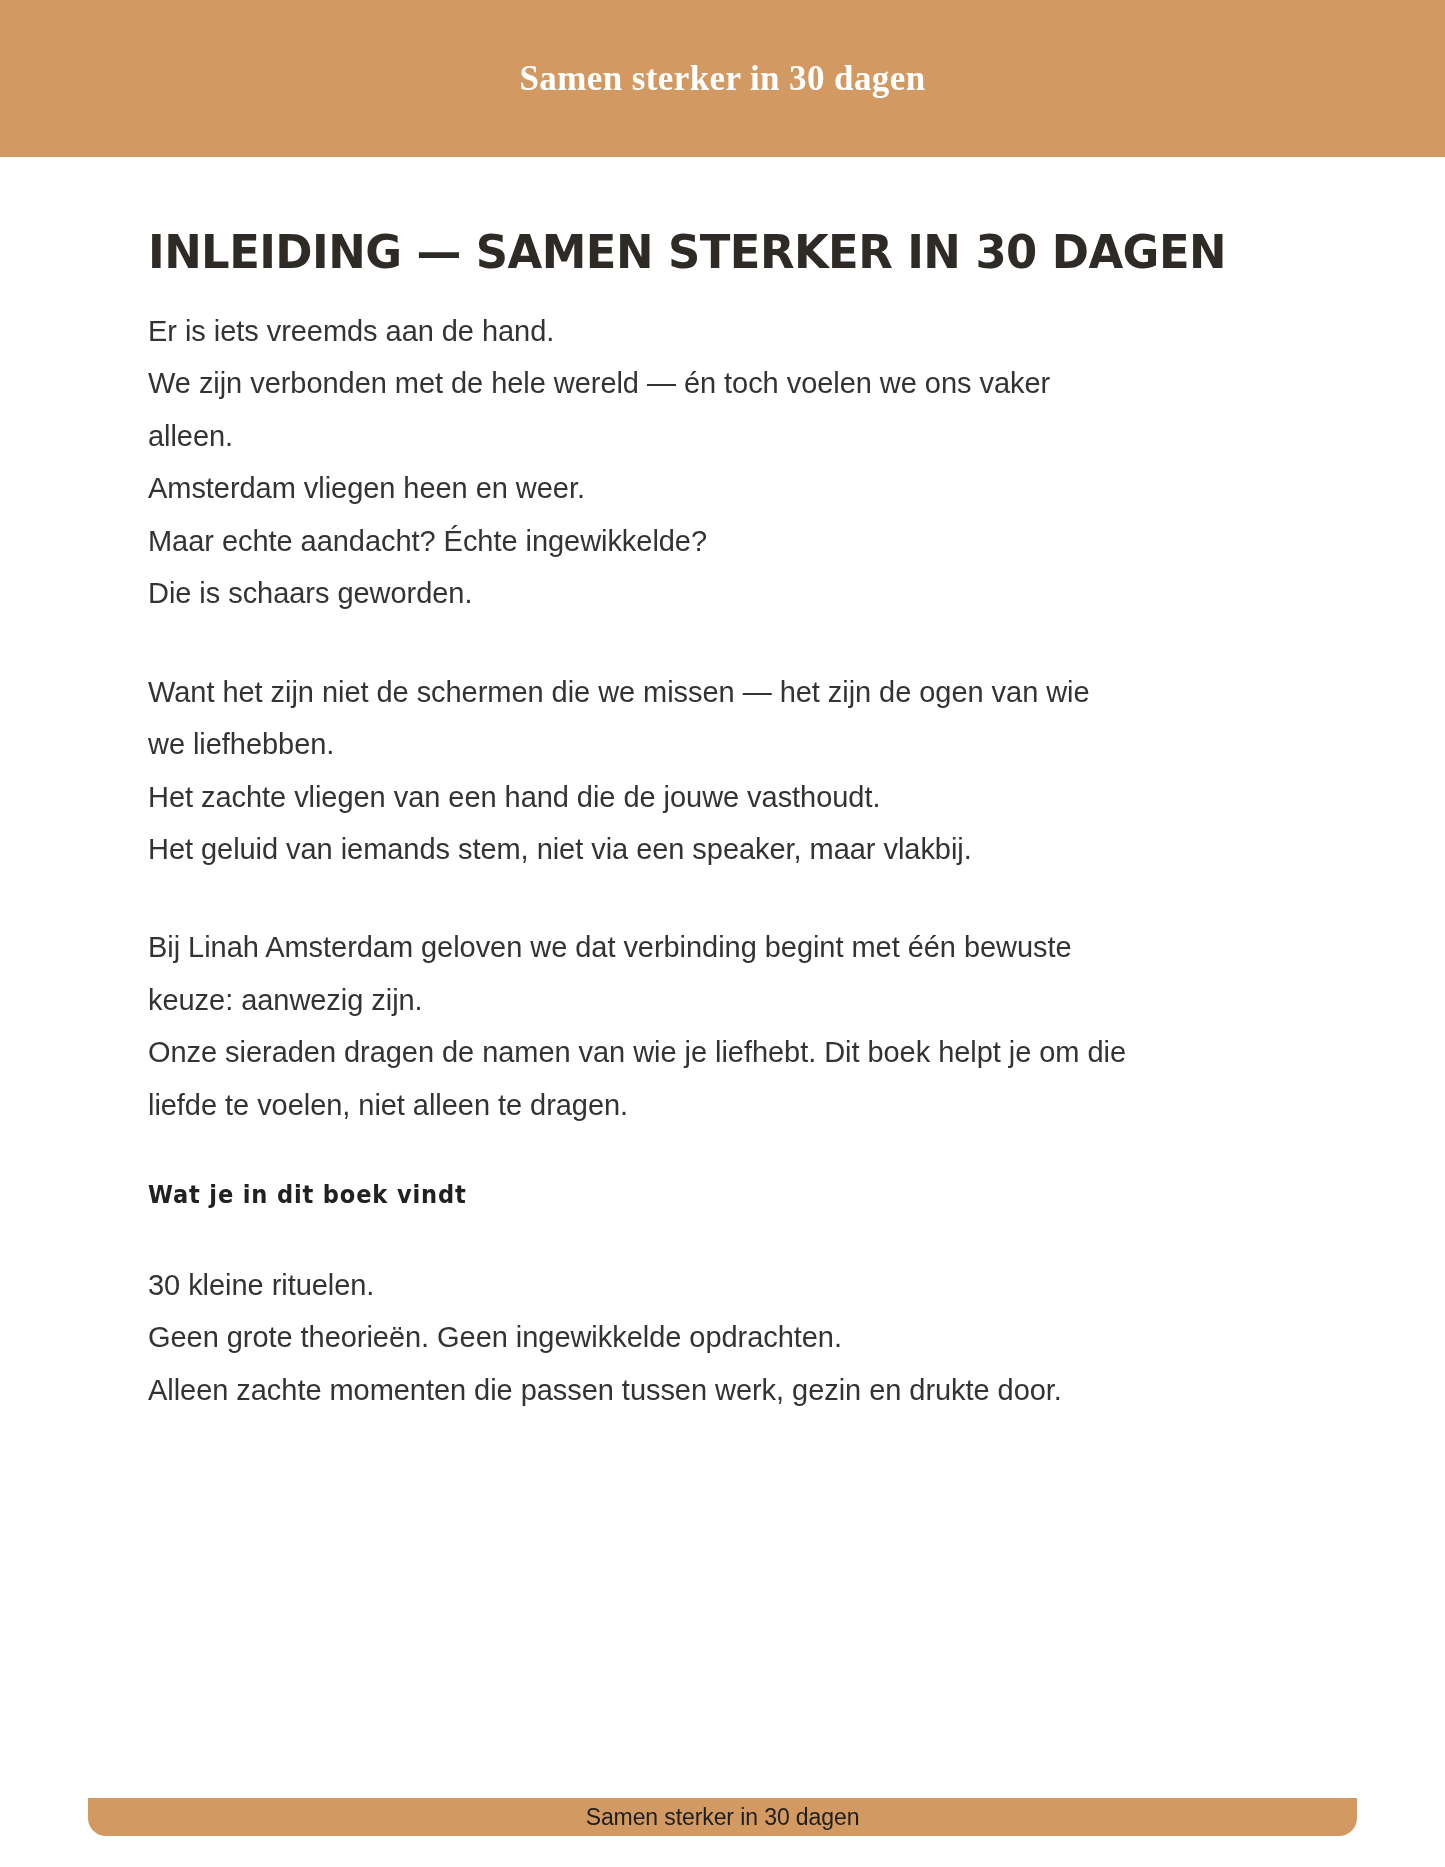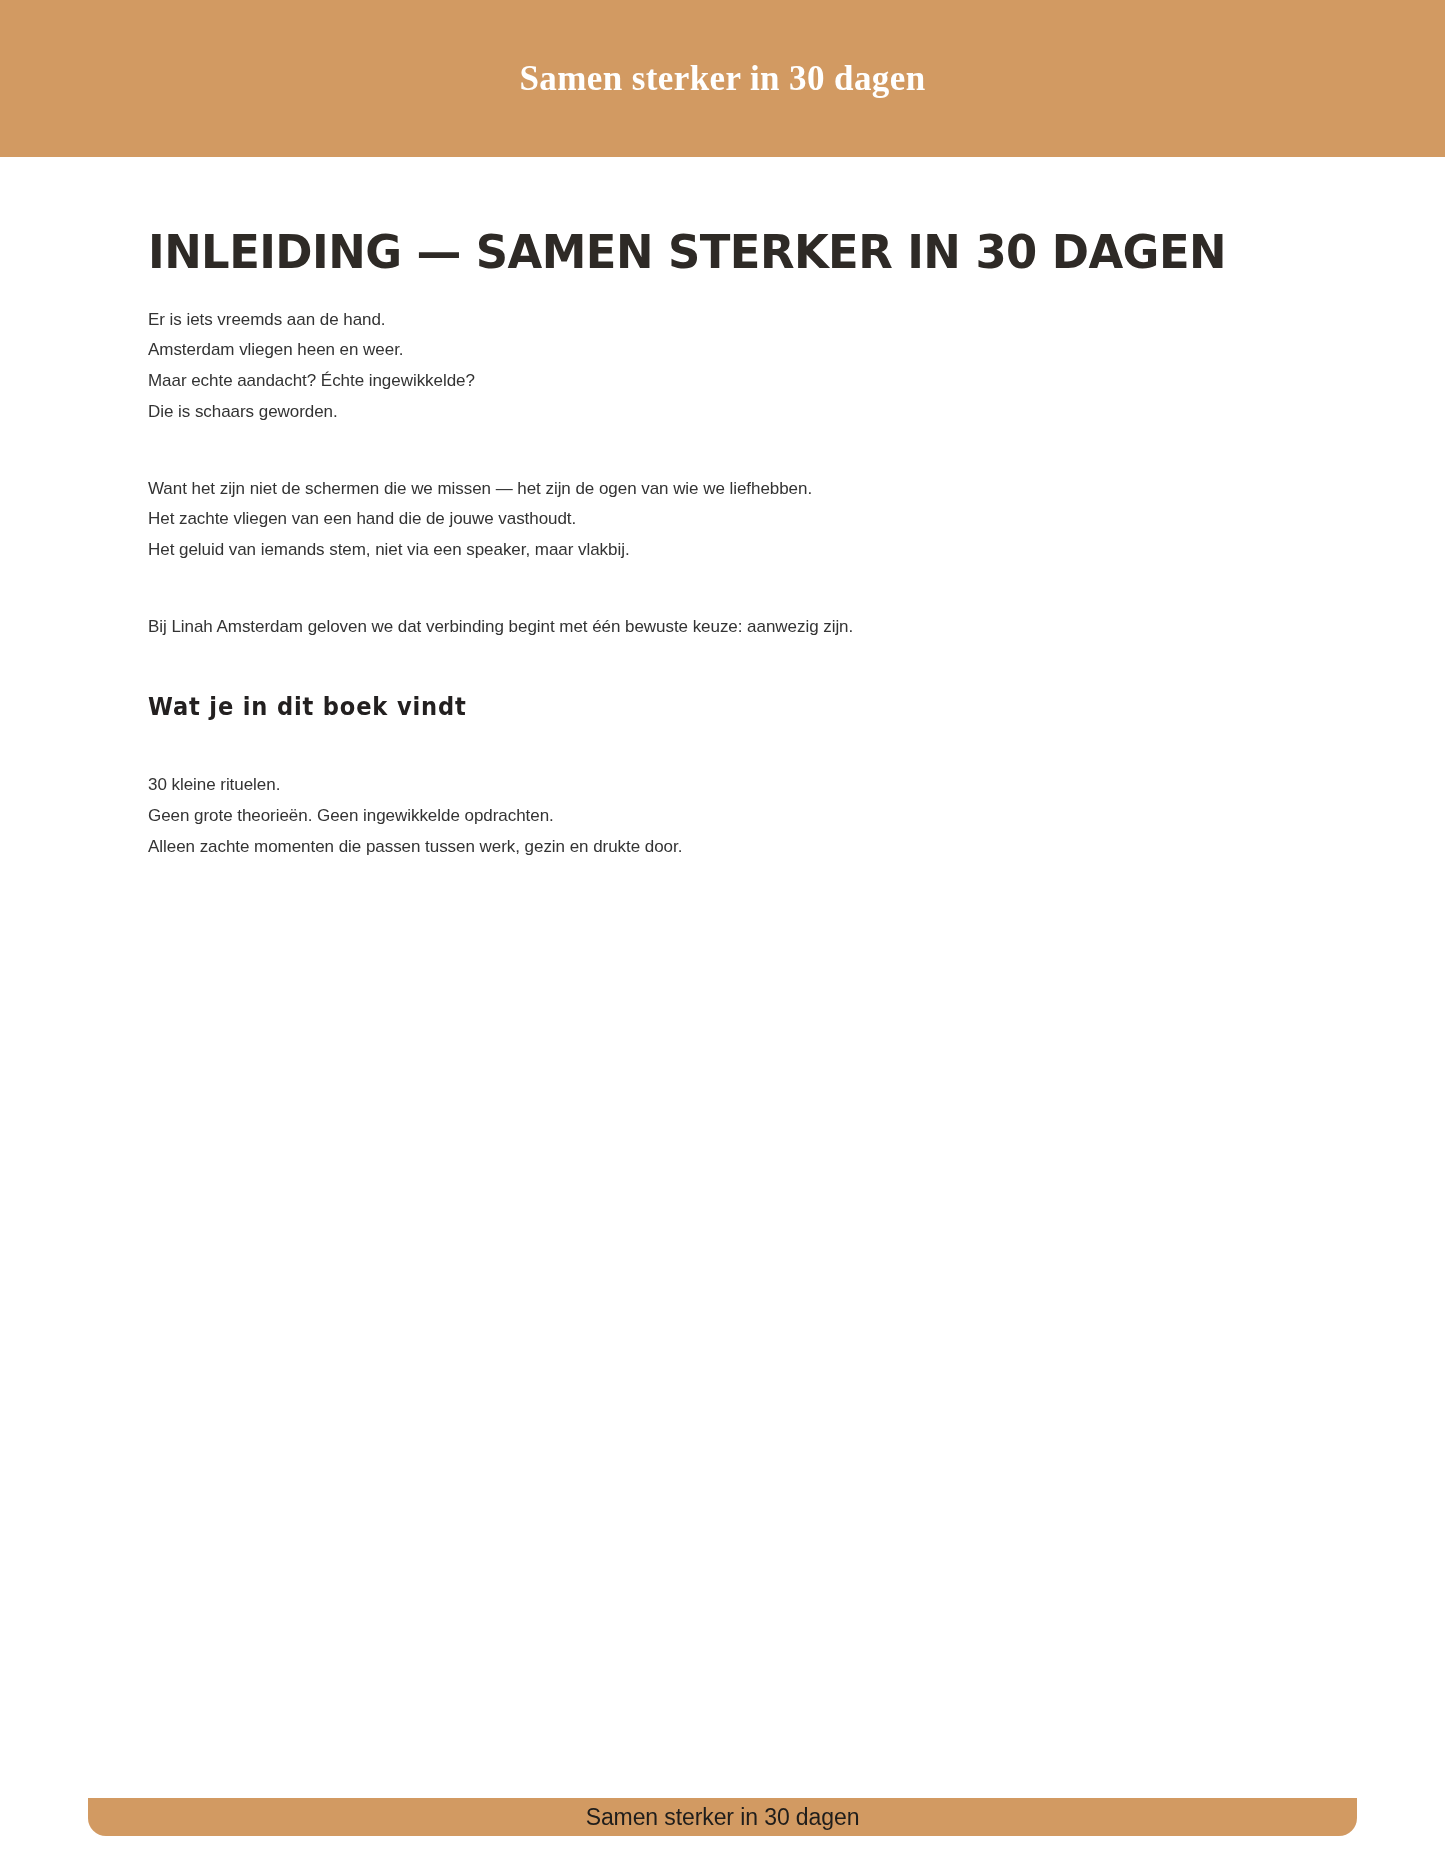--- a/index.html
+++ b/index.html
@@ -66,21 +66,21 @@
   .para-block {
     margin: 0;
     padding: 0;
   }
   .para-block.first-block { margin-top: 26px; }
   .para-block.gap-block   { margin-top: 46px; }
 
   .body-line {
     margin: 0;
     font-family: "Liberation Sans", sans-serif;
-    font-size: 17px;
+    font-size: 29px;
     font-weight: 400;
     color: #333333;
     line-height: 1.81;
     letter-spacing: -0.05px;
     max-width: 1000px;
   }
 
   .sub-heading {
     margin: 0;
     margin-top: 48px;
@@ -124,33 +124,35 @@
 <div class="page-header">
   <div class="header-title">Samen sterker in 30 dagen</div>
 </div>
 
 <div class="content">
 
   <h1 class="doc-title">INLEIDING — SAMEN STERKER IN 30 DAGEN</h1>
 
   <div class="para-block first-block">
     <p class="body-line">Er is iets vreemds aan de hand.</p>
+    <p class="body-line">We zijn verbonden met de hele wereld — én toch voelen we ons vaker alleen.</p>
     <p class="body-line">Amsterdam vliegen heen en weer.</p>
     <p class="body-line">Maar echte aandacht? Échte ingewikkelde?</p>
     <p class="body-line">Die is schaars geworden.</p>
   </div>
 
   <div class="para-block gap-block">
     <p class="body-line">Want het zijn niet de schermen die we missen — het zijn de ogen van wie we liefhebben.</p>
     <p class="body-line">Het zachte vliegen van een hand die de jouwe vasthoudt.</p>
     <p class="body-line">Het geluid van iemands stem, niet via een speaker, maar vlakbij.</p>
   </div>
 
   <div class="para-block gap-block">
     <p class="body-line">Bij Linah Amsterdam geloven we dat verbinding begint met één bewuste keuze: aanwezig zijn.</p>
+    <p class="body-line">Onze sieraden dragen de namen van wie je liefhebt. Dit boek helpt je om die liefde te voelen, niet alleen te dragen.</p>
   </div>
 
   <h2 class="sub-heading">Wat je in dit boek vindt</h2>
 
   <div class="para-block gap-block">
     <p class="body-line">30 kleine rituelen.</p>
     <p class="body-line">Geen grote theorieën. Geen ingewikkelde opdrachten.</p>
     <p class="body-line">Alleen zachte momenten die passen tussen werk, gezin en drukte door.</p>
   </div>
 

